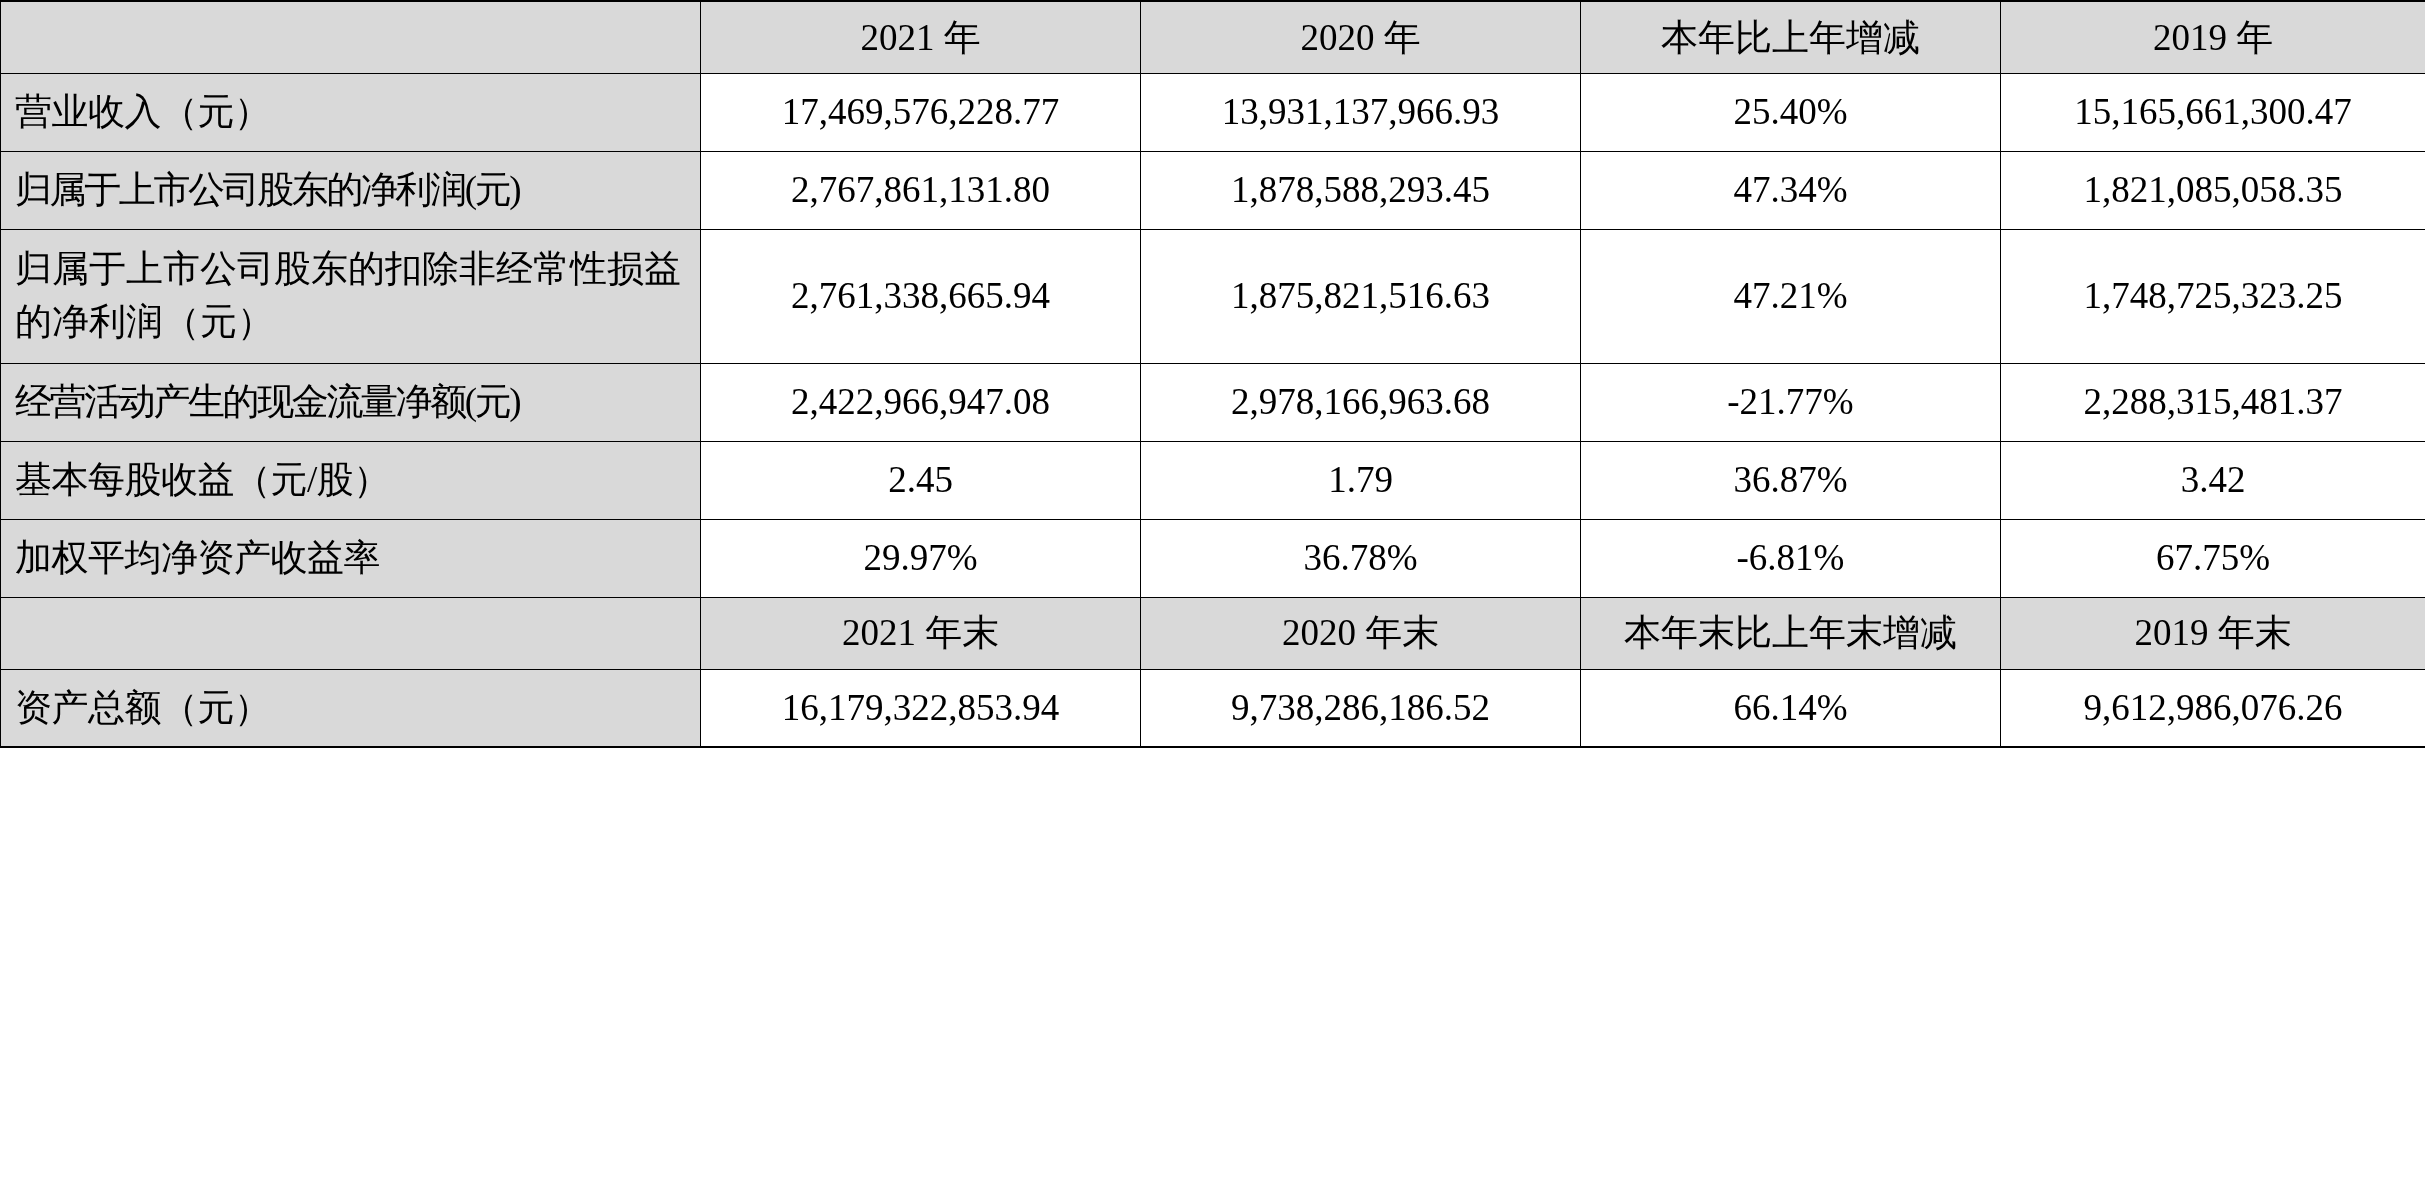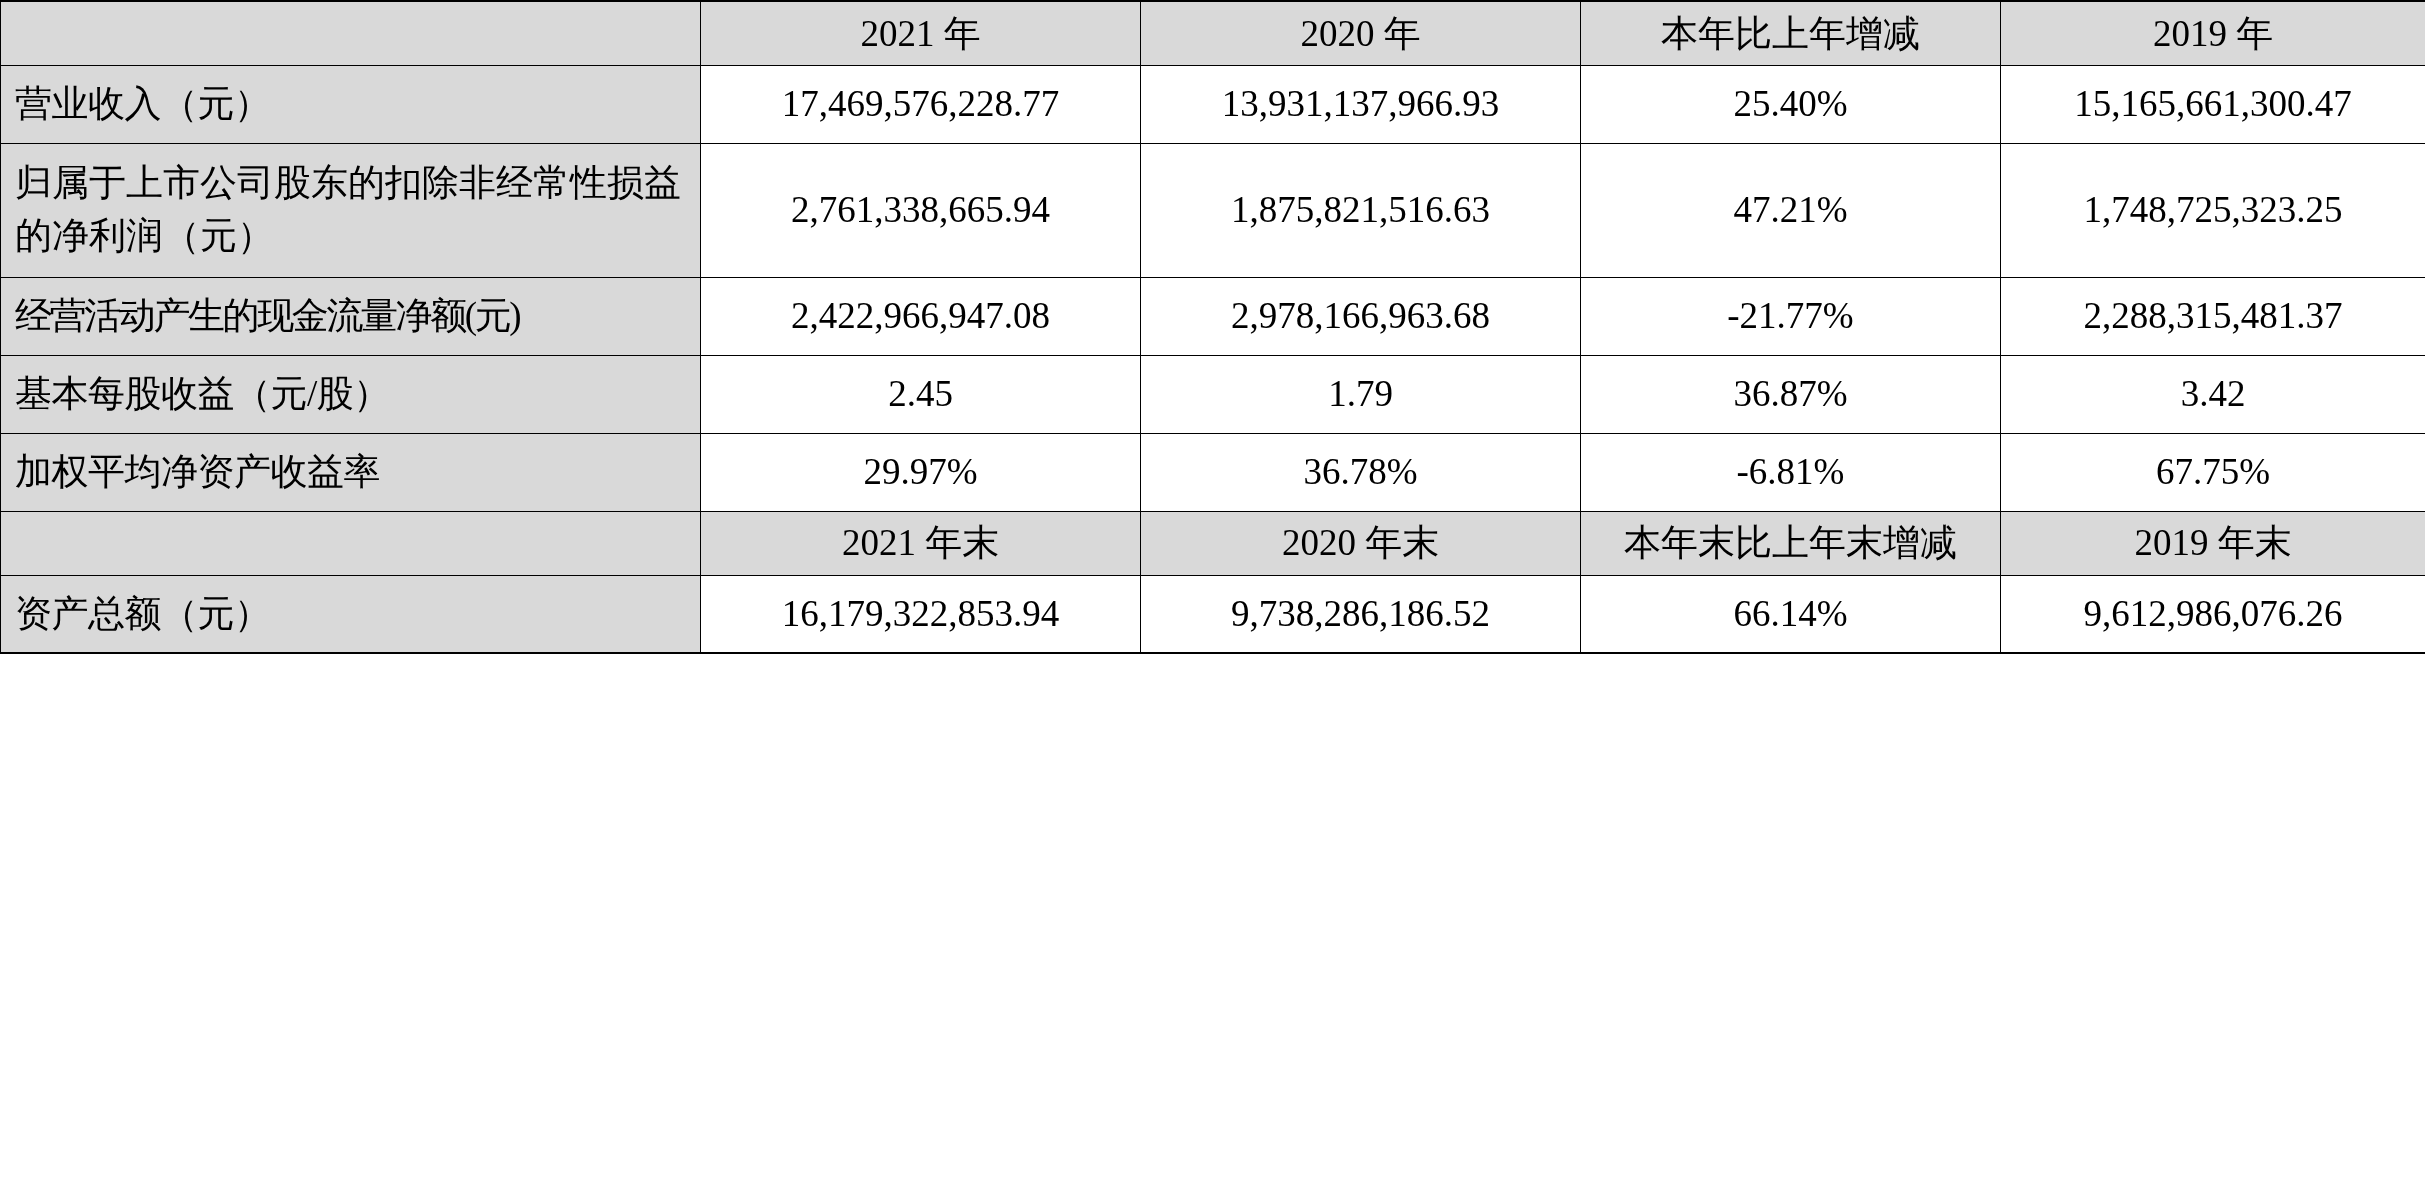--- a/index.html
+++ b/index.html
@@ -63,21 +63,21 @@
   }
   td.hdr {
     background: #d9d9d9;
     text-align: center;
     font-size: 37px;
   }
   td.hdr.blank {
     background: #d9d9d9;
   }
   tr.tall td { height: 134px; }
-  tr.hdrrow td { height: 64px; margin-left: 48px; }
+  tr.hdrrow td { height: 72px; margin-left: 48px; }
 </style>
 </head>
 <body>
 
 <div class="sheet">
   <table class="fin">
     <colgroup>
       <col class="c0">
         <col class="c1">
         <col class="c2">
@@ -94,20 +94,27 @@
       </tr>
 
       <tr>
         <td class="label">营业收入（元）</td>
         <td class="num">17,469,576,228.77</td>
         <td class="num">13,931,137,966.93</td>
         <td class="num">25.40%</td>
         <td class="num">15,165,661,300.47</td>
       </tr>
 
+      <tr>
+        <td class="label tight">归属于上市公司股东的净利润(元)</td>
+        <td class="num">2,767,861,131.80</td>
+        <td class="num">1,878,588,293.45</td>
+        <td class="num">47.34%</td>
+        <td class="num">1,821,085,058.35</td>
+      </tr>
 
       <tr class="tall">
         <td class="label two-line">归属于上市公司股东的扣除非经常性损益的净利润（元）</td>
         <td class="num">2,761,338,665.94</td>
         <td class="num">1,875,821,516.63</td>
         <td class="num">47.21%</td>
         <td class="num">1,748,725,323.25</td>
       </tr>
 
       <tr>

